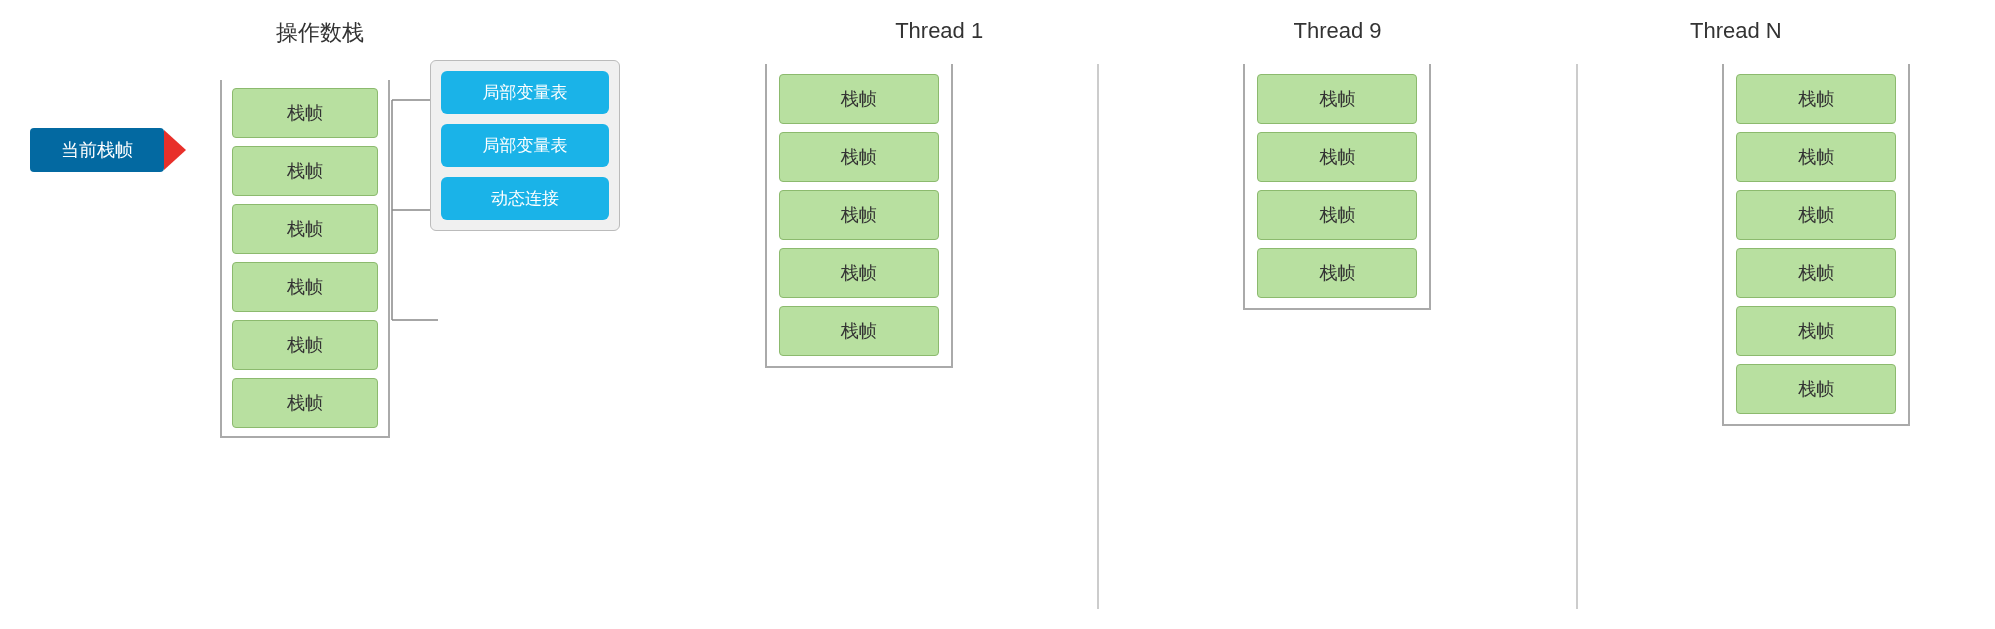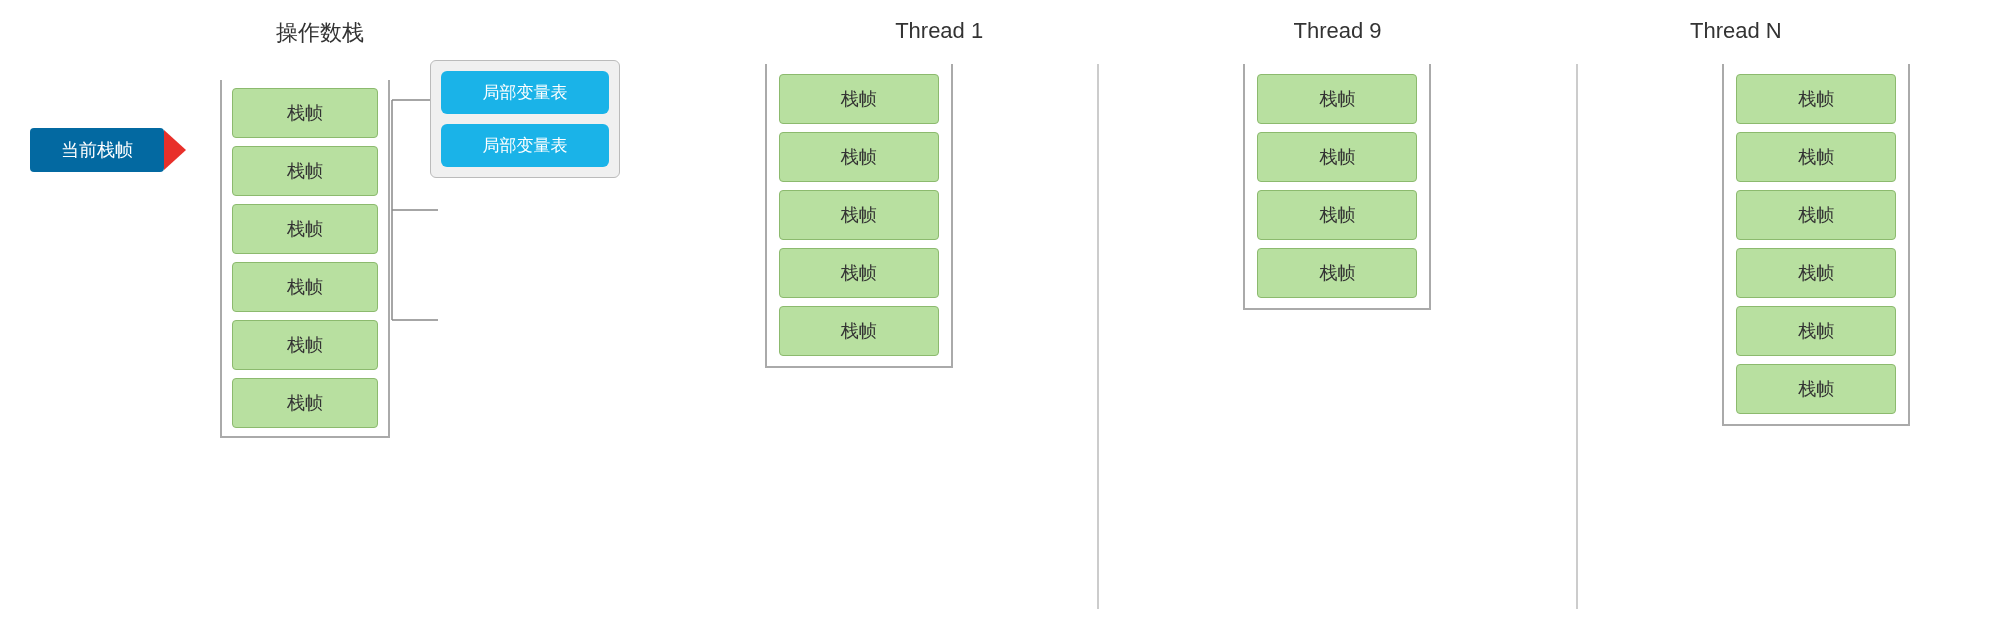--- a/index.html
+++ b/index.html
@@ -204,20 +204,21 @@
       <line x1="2" y1="20" x2="2" y2="240" stroke="#888" stroke-width="1.5"></line>
       <line x1="2" y1="20" x2="48" y2="20" stroke="#888" stroke-width="1.5"></line>
       <line x1="2" y1="130" x2="48" y2="130" stroke="#888" stroke-width="1.5"></line>
       <line x1="2" y1="240" x2="48" y2="240" stroke="#888" stroke-width="1.5"></line>
     </svg>
 
     <div class="detail-box">
 
     <div class="detail-item">局部变量表</div>
         <div class="detail-item">局部变量表</div>
+        <div class="detail-item">动态连接</div>
       </div>
 
   </div>
 
   <div class="right-section">
 
     <div class="threads-header">
       <div class="thread-title">Thread 1</div>
       <div class="thread-title">Thread 9</div>
       <div class="thread-title">Thread N</div>

